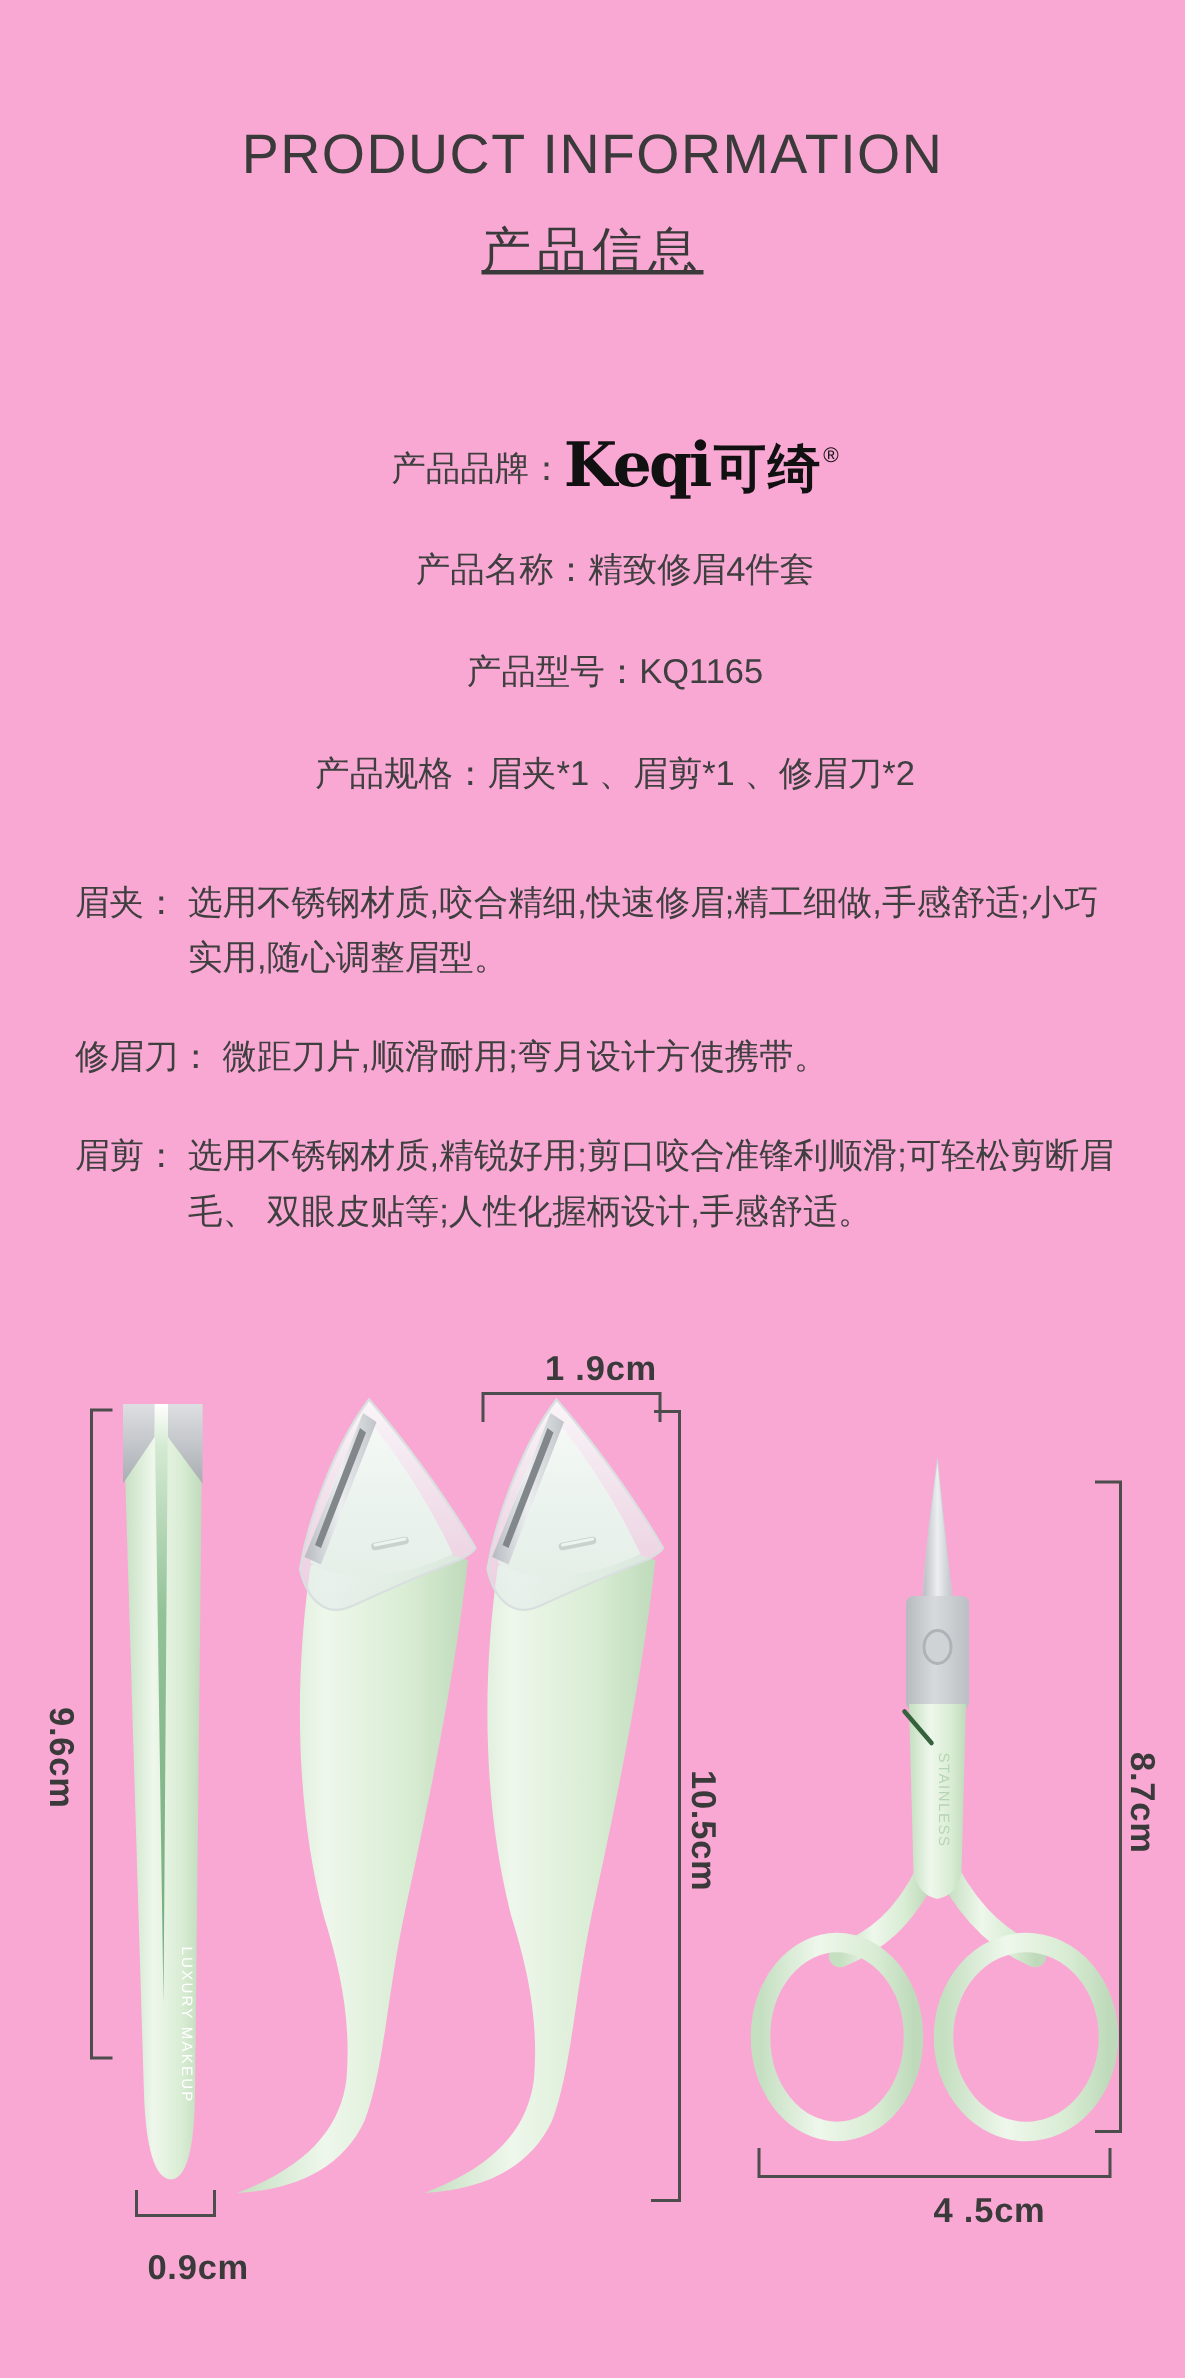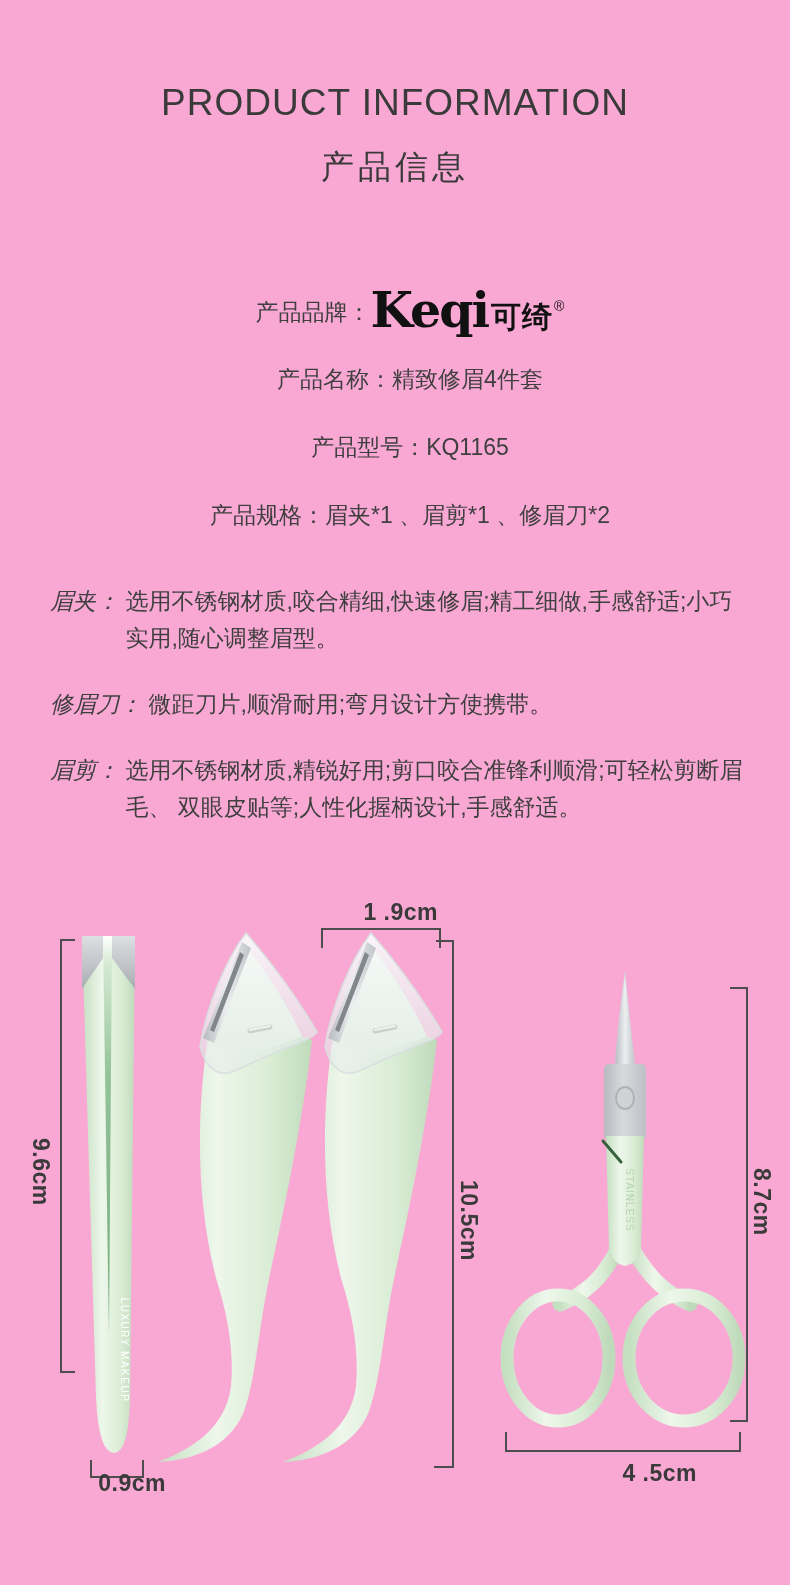--- a/index.html
+++ b/index.html
@@ -1,43 +1,43 @@
 <!DOCTYPE html>
 <html><head>
 <meta charset="utf-8">
 <style>
   * { margin:0; padding:0; box-sizing:border-box; }
   body { background:#ffffff; font-family:"Liberation Sans", sans-serif; }
   .page { position:relative; width:790px; height:1585px; margin:0 auto; background:#f9a8d4; overflow:hidden; color:#3f3f3f; }
 
   .hdr { text-align:center; }
   .hdr h1 { padding-top:82px; font-size:37px; font-weight:500; letter-spacing:1px; color:#3a3a3a; }
-  .hdr h2 { margin-top:21px; font-size:33px; font-weight:500; letter-spacing:4px; color:#3a3a3a; }
+  .hdr h2 { margin-top:21px; font-size:33px; font-weight:500; letter-spacing:4px; color:#3a3a3a;text-decoration:underline; }
 
   .specs { margin:98px 20px 0 50px; font-size:23px; }
   .spec-row { display:flex; align-items:baseline; margin-bottom:37px; white-space:pre;justify-content:center; }
   .spec-row .lbl { flex:none; }
   .brand-row { align-items:center; margin-bottom:28px; height:48px; }
   .brand-logo { display:inline-flex; align-items:baseline; color:#111; }
-  .logo-latin { font-family:"DejaVu Serif", serif; font-weight:bold; font-size:49px; letter-spacing:-2px; line-height:1; }
-  .logo-cjk { font-size:30px; font-weight:bold; letter-spacing:1px; margin-left:3px; }
+  .logo-latin { font-family:"DejaVu Serif", serif; font-weight:bold; font-size:41px; letter-spacing:-2px; line-height:1; }
+  .logo-cjk { font-size:35px; font-weight:bold; letter-spacing:1px; margin-left:3px; }
   .logo-reg { font-size:14px; position:relative; top:-16px; margin-left:1px; }
 
   .descs { margin:52px 14px 0 50px; font-size:23px; line-height:37px; }
   .d-row { display:flex; align-items:flex-start; margin-bottom:29px; }
-  .d-row .lbl { flex:none; white-space:pre;font-style:italic; }
+  .d-row .lbl { flex:none; white-space:pre; }
   .d-text { white-space:pre; }
 
   .diagram { position:absolute; left:0; top:880px; width:790px; height:705px; }
   .diagram svg { position:absolute; left:0; top:0; }
   .dim { position:absolute; font-size:23px; font-weight:bold; color:#3a3a3a; letter-spacing:0.5px; }
   .dim.h { text-align:right; }
   .dim.v { writing-mode:vertical-rl; }
   .dim-19 { left:318px; top:19px; width:120px; }
-  .dim-09 { left:66px; top:590px; width:100px; }
+  .dim-09 { left:66px; top:618px; width:100px; }
   .dim-45 { left:577px; top:580px; width:120px; }
   .dim-96 { left:27px; top:258px; }
   .dim-105 { left:455px; top:300px; }
   .dim-87 { left:748px; top:288px; }
 </style>
 </head>
 <body>
 
 <div class="page">
 

